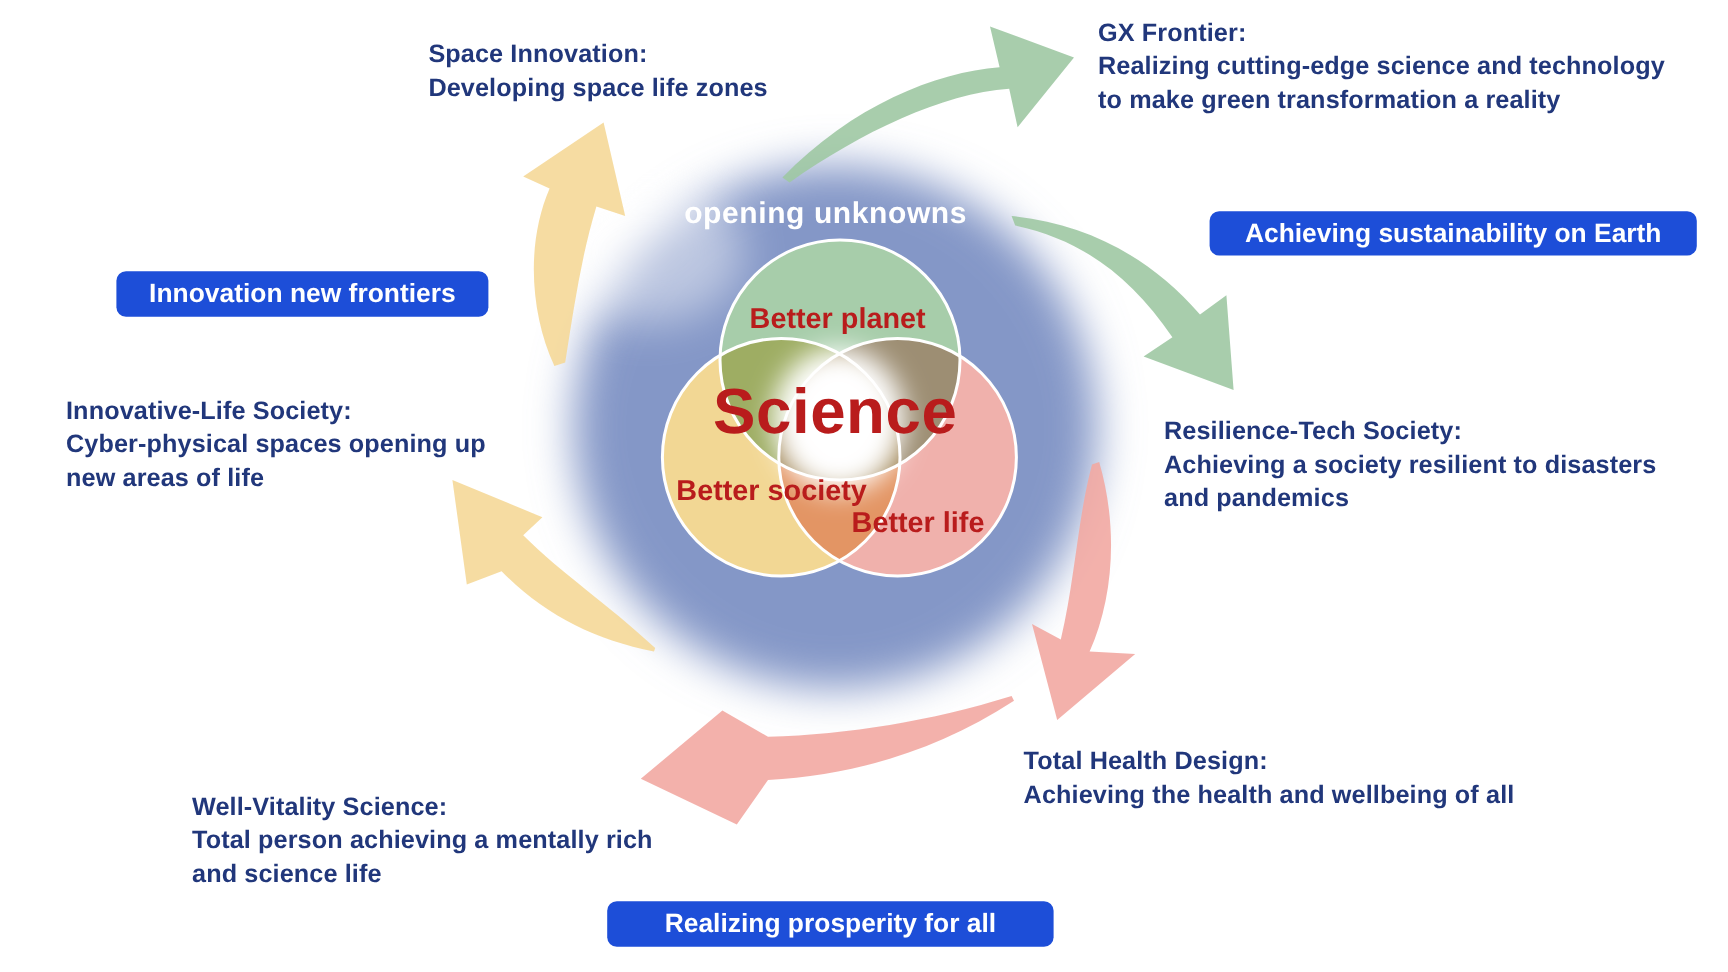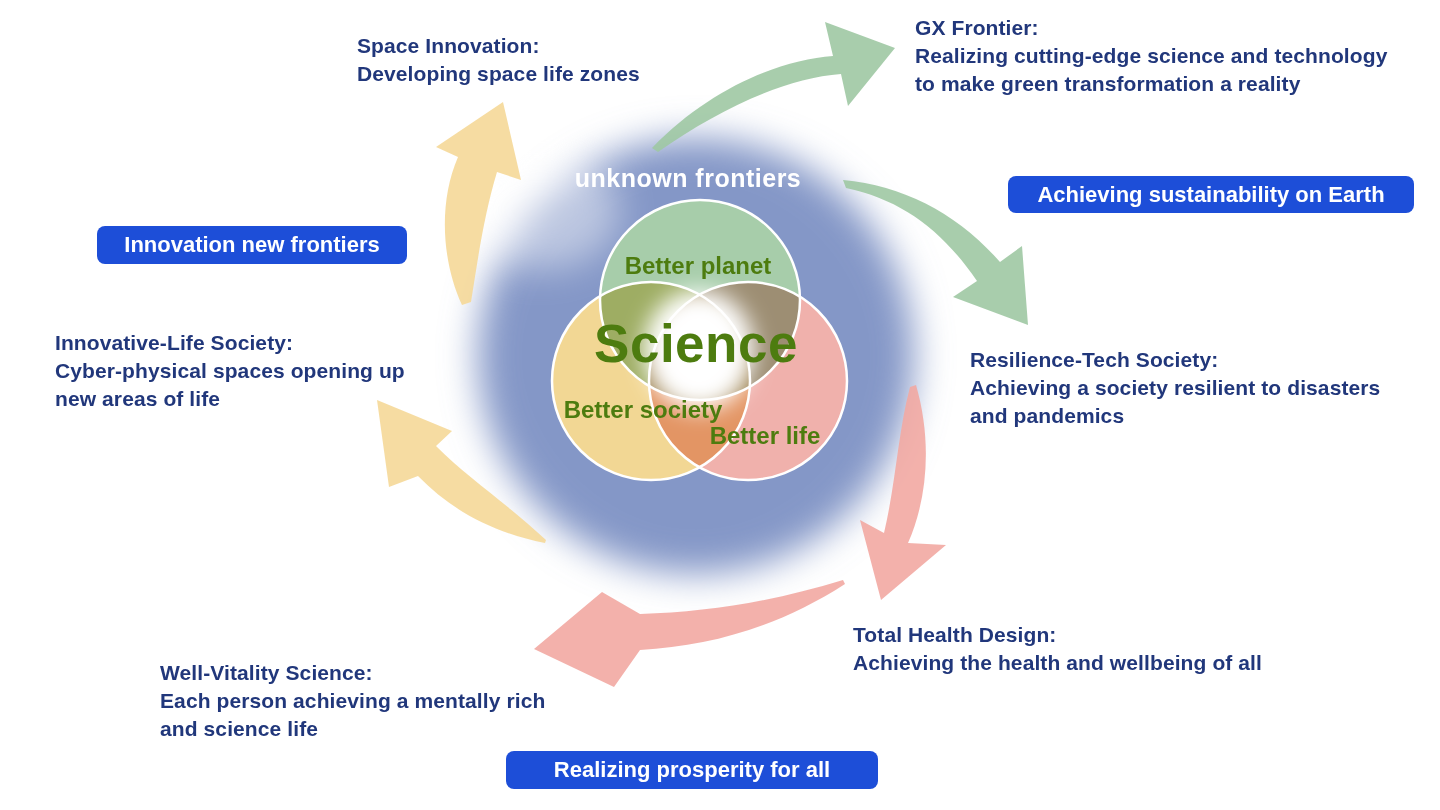--- a/index.html
+++ b/index.html
@@ -26,21 +26,21 @@
     font-weight:700;
     font-size:22px;
     border-radius:8px;
     display:flex; align-items:center; justify-content:center;
     white-space:nowrap;
   }
   .vlabel {
     position:absolute;
     transform:translate(-50%,-50%);
     font-weight:700;
-    color:#4d7c0f;
+    color:#b91c1c;
     white-space:nowrap;
   }
   .vlabel.small { font-size:24px; }
   .vlabel.outer { font-size:25px; color:#ffffff; letter-spacing:0.5px; }
   .vlabel.center { font-size:53px; letter-spacing:0.5px; }
   .arrow { fill-opacity:0.9; }
 </style>
 </head>
 <body>
 
@@ -82,21 +82,21 @@
       </g>
 
       <ellipse cx="699" cy="350" rx="55" ry="60" fill="#ffffff" filter="url(#blurSoft)"></ellipse>
 
       <circle cx="700" cy="300" r="100" fill="none" stroke="#ffffff" stroke-width="2.5"></circle>
       <circle cx="651" cy="381" r="99" fill="none" stroke="#ffffff" stroke-width="2.5"></circle>
       <circle cx="748" cy="381" r="99" fill="none" stroke="#ffffff" stroke-width="2.5"></circle>
     </g>
   </svg>
 
-  <div class="vlabel outer" style="left:688px; top:178px;">unknown frontiers</div>
+  <div class="vlabel outer" style="left:688px; top:178px;">opening unknowns</div>
   <div class="vlabel small" style="left:698px; top:266px;">Better planet</div>
   <div class="vlabel center" style="left:696px; top:343px;">Science</div>
   <div class="vlabel small" style="left:643px; top:410px;">Better society</div>
   <div class="vlabel small" style="left:765px; top:436px;">Better life</div>
 
   <div class="badge" style="left:97px; top:226px; width:310px; height:38px;">
     <span>Innovation new frontiers</span>
   </div>
   <div class="badge" style="left:1008px; top:176px; width:406px; height:37px;">
     <span>Achieving sustainability on Earth</span>
@@ -123,21 +123,21 @@
   </div>
 
   <div class="annot" style="left:970px; top:346px;">
     <div>Resilience-Tech Society:</div>
     <div>Achieving a society resilient to disasters</div>
     <div>and pandemics</div>
   </div>
 
   <div class="annot" style="left:160px; top:659px;">
     <div>Well-Vitality Science:</div>
-    <div>Each person achieving a mentally rich</div>
+    <div>Total person achieving a mentally rich</div>
     <div>and science life</div>
   </div>
 
   <div class="annot" style="left:853px; top:621px;">
     <div>Total Health Design:</div>
     <div>Achieving the health and wellbeing of all</div>
   </div>
 
 </div>
 

